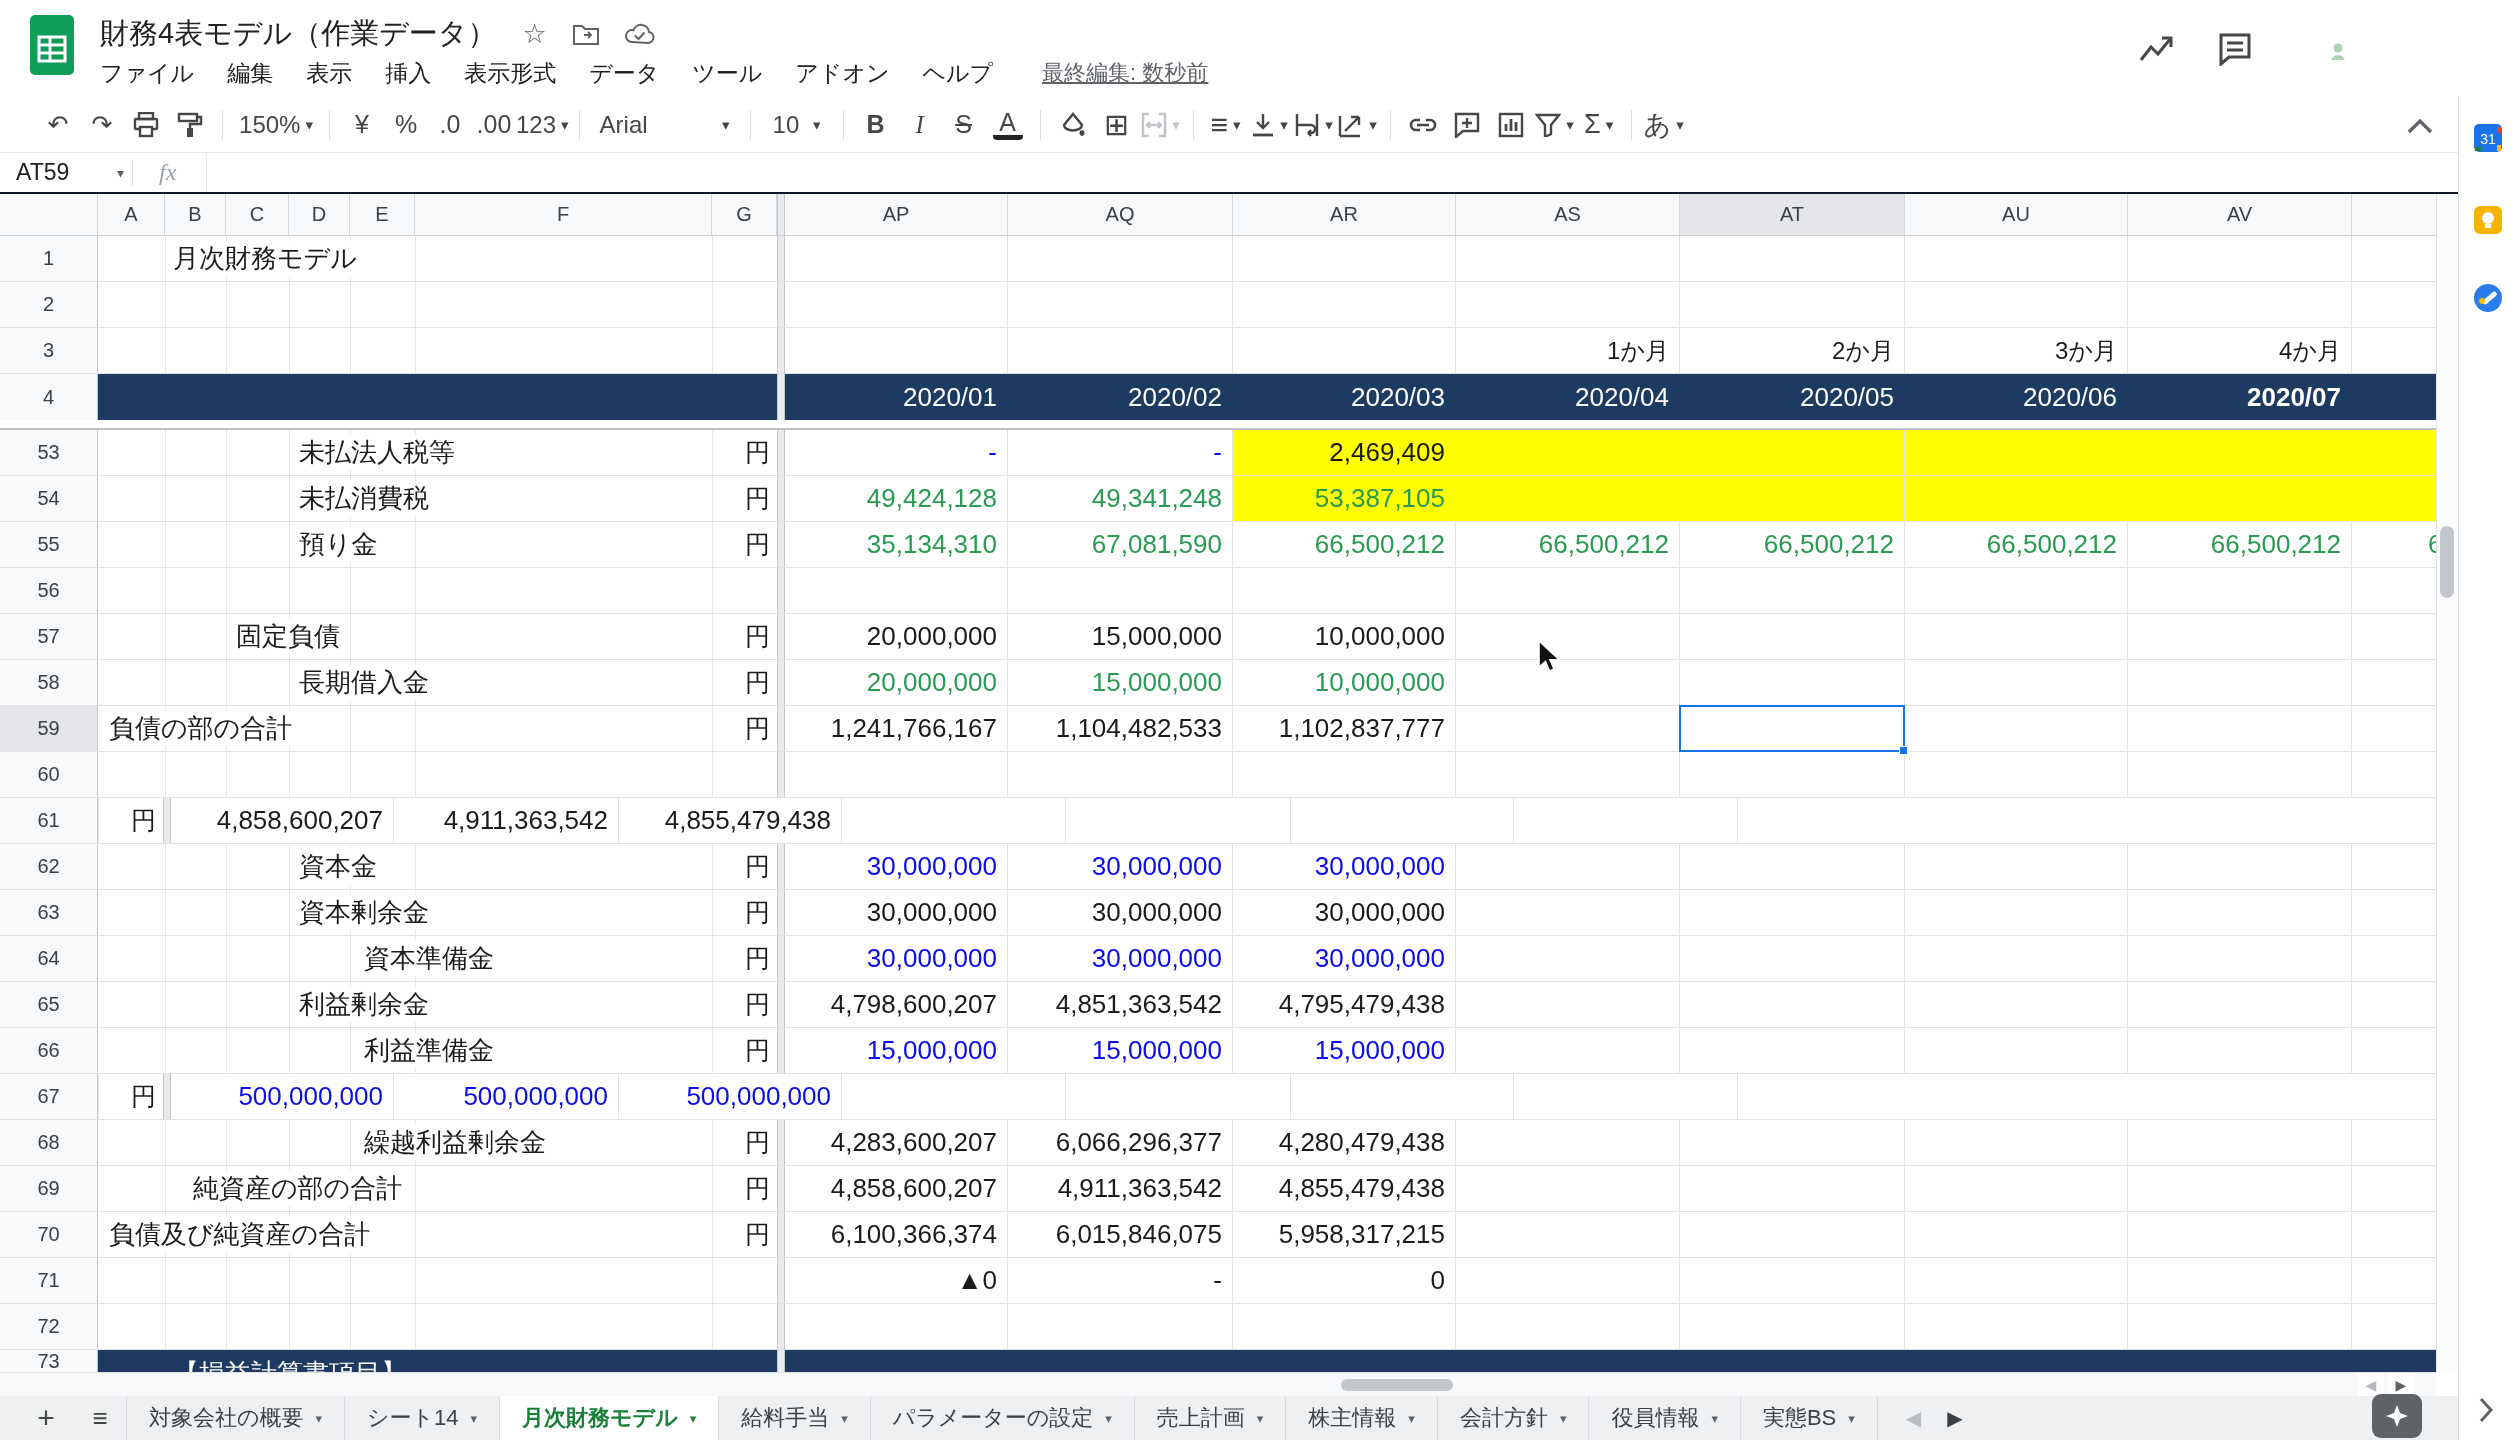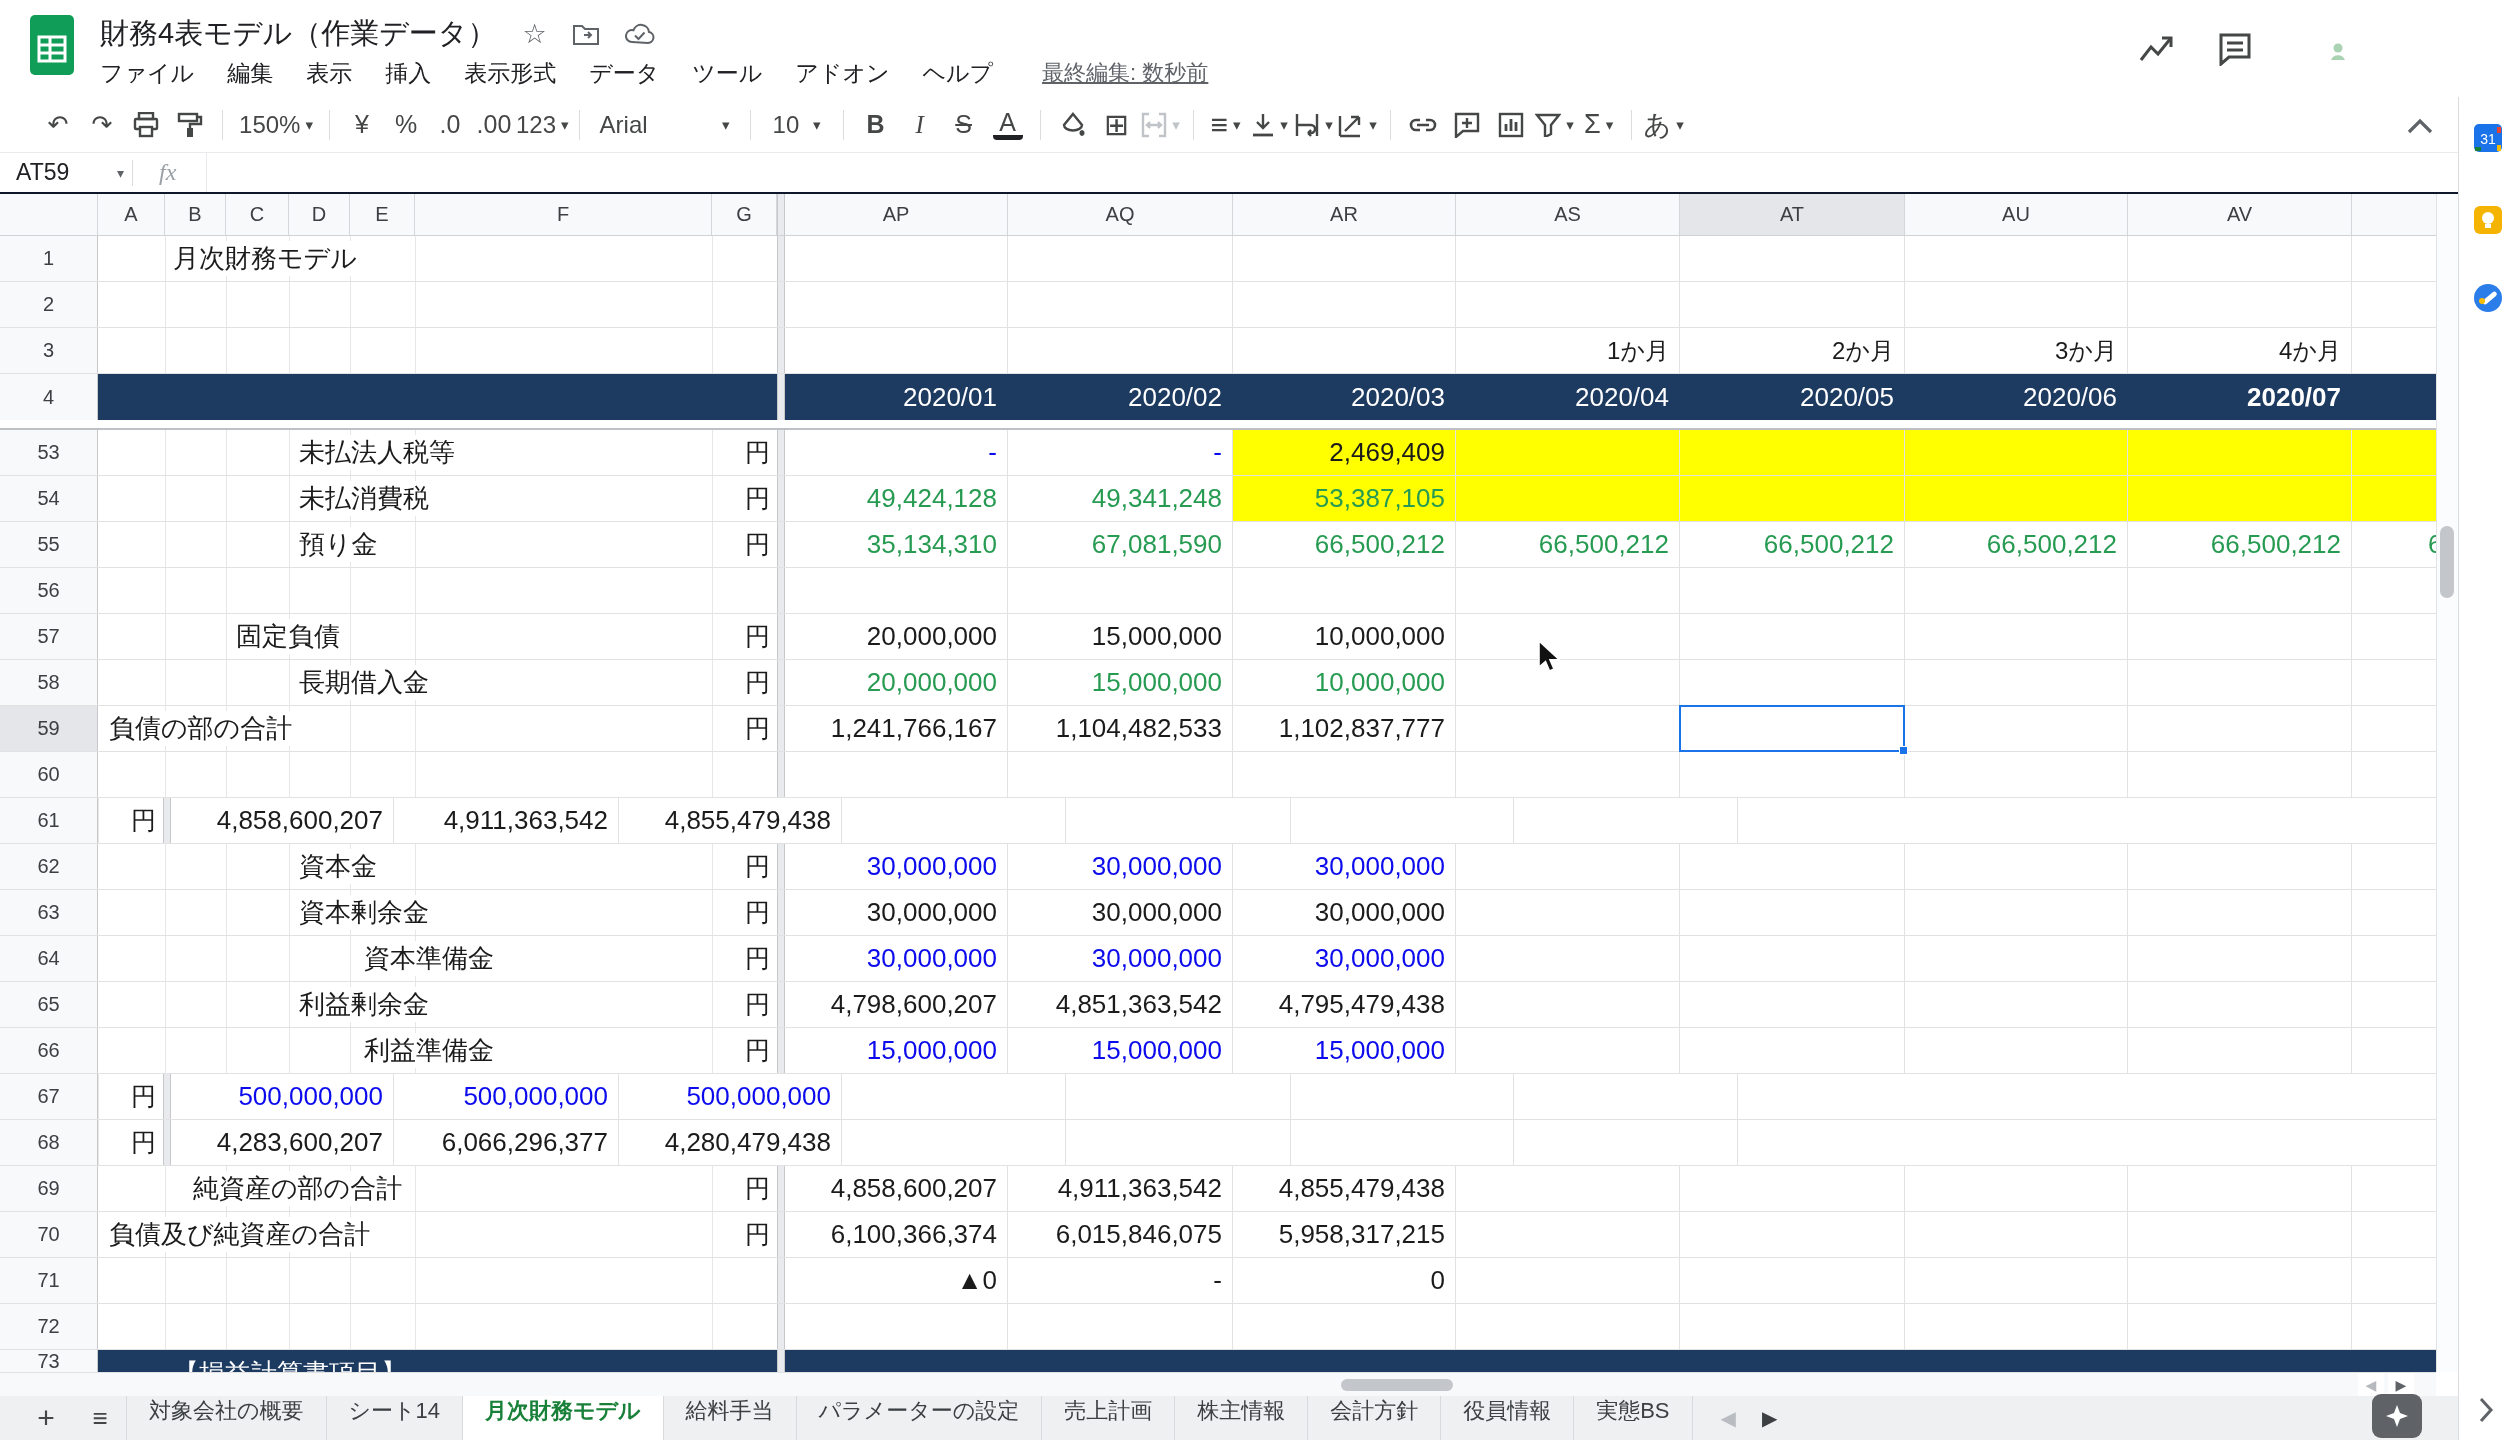--- a/index.html
+++ b/index.html
@@ -108,21 +108,21 @@
   #hs-right { left:2388px; color:#5f6368; }
 
   
   #tabbar { left:0; top:1396px; width:2458px; height:44px; background:#eef0f2;
     display:flex; align-items:stretch; }
   #add-sheet { width:56px; margin-left:18px; display:flex; align-items:center; justify-content:center;
     font-size:30px; color:#444746; }
   #all-sheets { width:52px; display:flex; align-items:center; justify-content:center;
     font-size:26px; color:#444746; }
   .sheet-tab { display:flex; align-items:center; gap:12px; padding:0 22px; font-size:22px;
-    color:#3c4043; border-right:1px solid #d8dadd; white-space:nowrap;flex-direction:column; }
+    color:#3c4043; border-right:1px solid #d8dadd; white-space:nowrap; }
   .sheet-tab:first-of-type { border-left:1px solid #d8dadd; }
   .sheet-tab .dd { font-size:13px; color:#5f6368; }
   .sheet-tab.active { background:#fff; color:#188038; font-weight:bold; }
   .sheet-tab.active .dd { color:#188038; }
   #tab-nav { display:flex; align-items:center; gap:26px; padding-left:28px; }
   #tab-prev { color:#b9bdc2; font-size:20px; }
   #tab-next { color:#3c4043; font-size:20px; }
   #explore-btn { position:absolute; left:2372px; top:1394px; width:50px; height:44px;
     background:#5f6368; border-radius:9px; display:flex; align-items:center; justify-content:center; }
 
@@ -649,20 +649,23 @@
         <div class="mcell val-blue" style="width: 225px;">500,000,000</div>
         <div class="mcell val-blue" style="width: 223px;">500,000,000</div>
         <div class="mcell" style="width: 224px;"></div>
         <div class="mcell" style="width: 225px;"></div>
         <div class="mcell" style="width: 223px;"></div>
         <div class="mcell" style="width: 224px;"></div>
         <div class="mcell partial" style="width: 84px;"></div>
       </div>
       <div class="grow">
         <div class="rowhdr">68</div>
+        <div class="labelregion">
+          <div class="rowlabel" style="margin-left: 261px;">繰越利益剰余金</div>
+        </div>
         <div class="unitcell">円</div>
         <div class="panediv"></div>
         <div class="mcell" style="width: 223px;">4,283,600,207</div>
         <div class="mcell" style="width: 225px;">6,066,296,377</div>
         <div class="mcell" style="width: 223px;">4,280,479,438</div>
         <div class="mcell" style="width: 224px;"></div>
         <div class="mcell" style="width: 225px;"></div>
         <div class="mcell" style="width: 223px;"></div>
         <div class="mcell" style="width: 224px;"></div>
         <div class="mcell partial" style="width: 84px;"></div>

